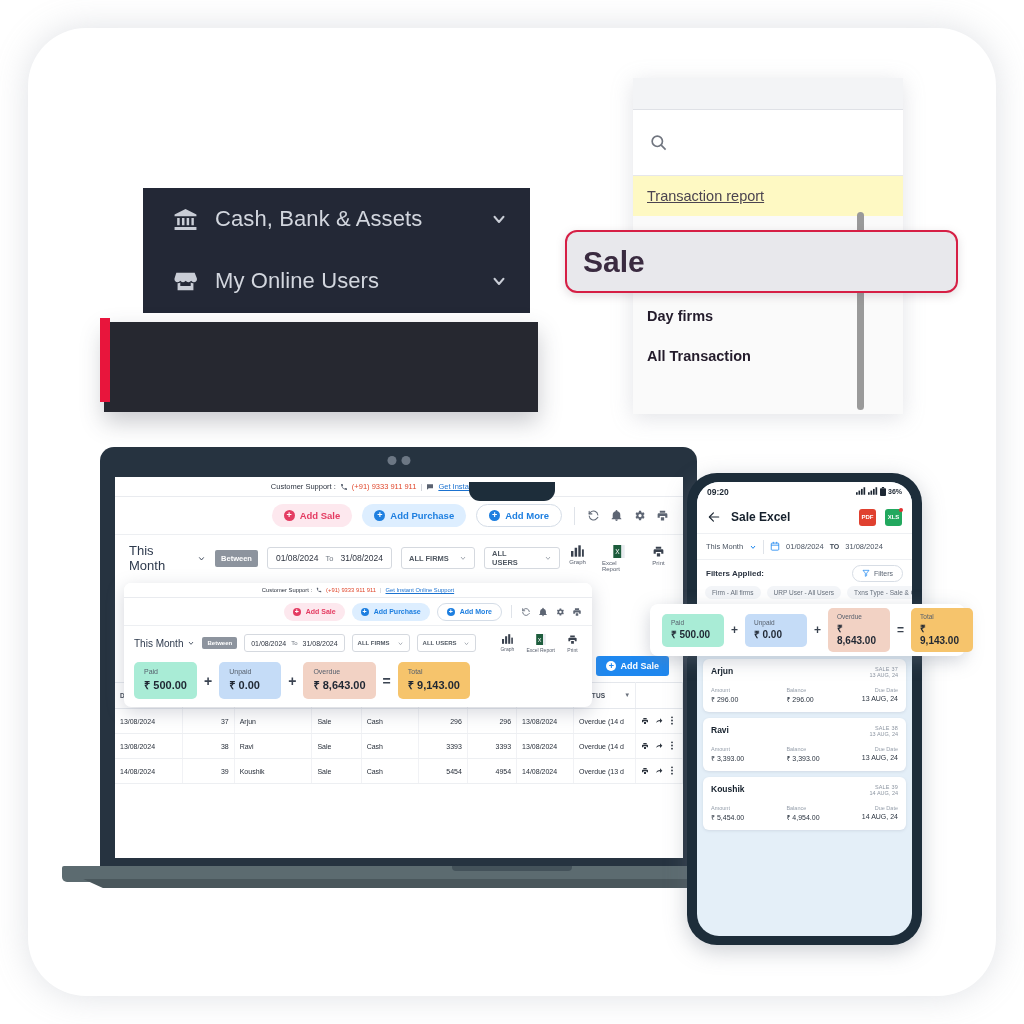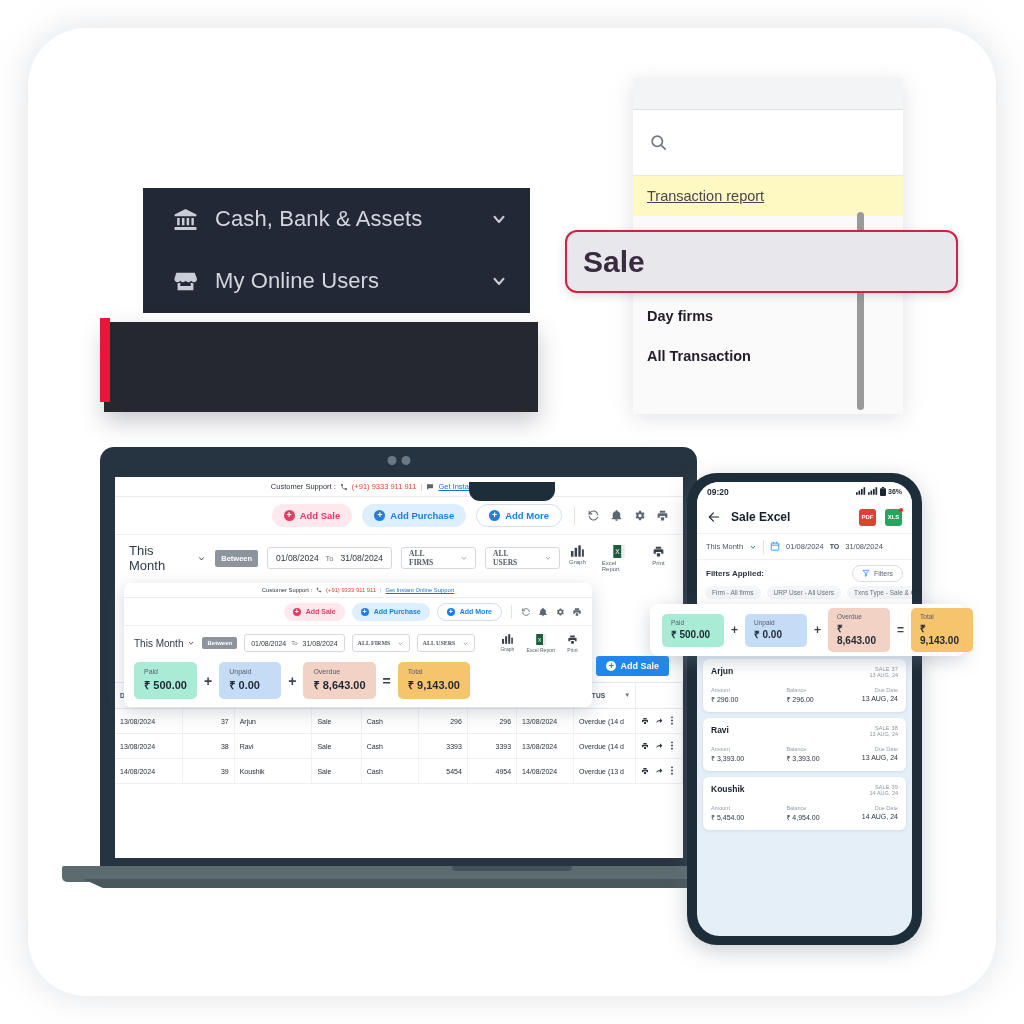--- a/index.html
+++ b/index.html
@@ -254,21 +254,20 @@
     height: 22px; padding: 0 8px;
     font-size: 8.5px; color: #2e3440;
   }
   .fb-daterange .to { color: #707883; font-size: 7.5px; }
   .fb-select {
     display: flex; align-items: center; justify-content: space-between;
     border: 1px solid #d5d9df; border-radius: 3px;
     height: 22px; padding: 0 7px; min-width: 74px;
     font-size: 7.5px; font-weight: bold; color: #505862;
     gap: 10px;
-    font-family: Liberation Serif, serif;
   }
   .fb-tools { margin-left: auto; display: flex; gap: 16px; padding-right: 4px; }
   .fb-tool { display: flex; flex-direction: column; align-items: center; gap: 2px; }
   .fb-tool .tl { font-size: 6px; color: #5b6270; }
   .fb-tool .ti { color: #39414e; display: flex; }
 
   
   .summary-row { display: flex; align-items: center; gap: 8px; padding: 8px 14px 10px; }
   .sum-card {
     border-radius: 5px; padding: 6px 10px 7px; min-width: 72px;

